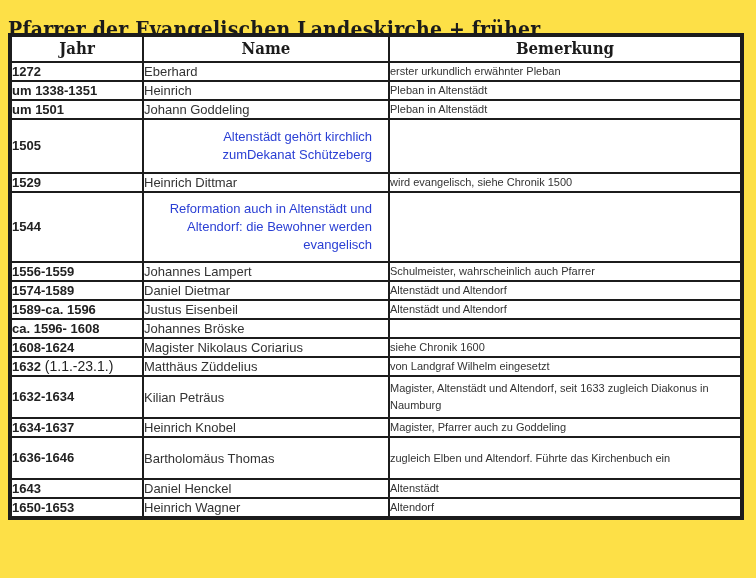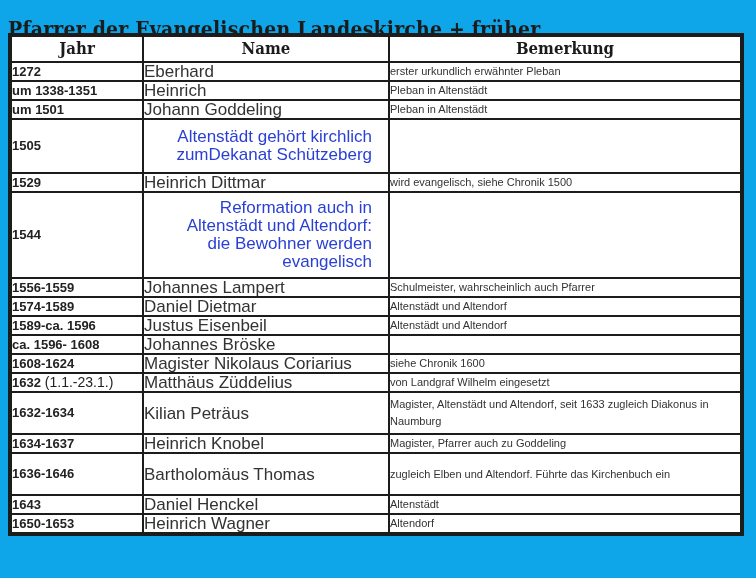--- a/index.html
+++ b/index.html
@@ -12,21 +12,21 @@
     height: 578px;
     overflow: hidden;
     font-family: "Liberation Sans", sans-serif;
     color: #333333;
   }
 
   .page {
     position: relative;
     width: 756px;
     height: 578px;
-    background: #0ea5e9;
+    background: #fde047;
   }
 
   
   .page-title {
     position: absolute;
     left: 8px;
     top: 1px;
     font-family: "DejaVu Serif", "Liberation Serif", serif;
     font-weight: bold;
     font-size: 21px;
@@ -90,21 +90,21 @@
   td.jahr .reg {
     font-weight: bold;
   }
   td.jahr .sub {
     font-weight: normal;
     font-size: 14px;
   }
 
   td.name {
     text-align: left;
-    font-size: 17px;
+    font-size: 13px;
     line-height: 17px;
     color: #333333;
     padding: 5px 5px 5px 7px;
   }
 
   td.bem {
     text-align: left;
     font-size: 11px;
     line-height: 17px;
     color: #333333;

